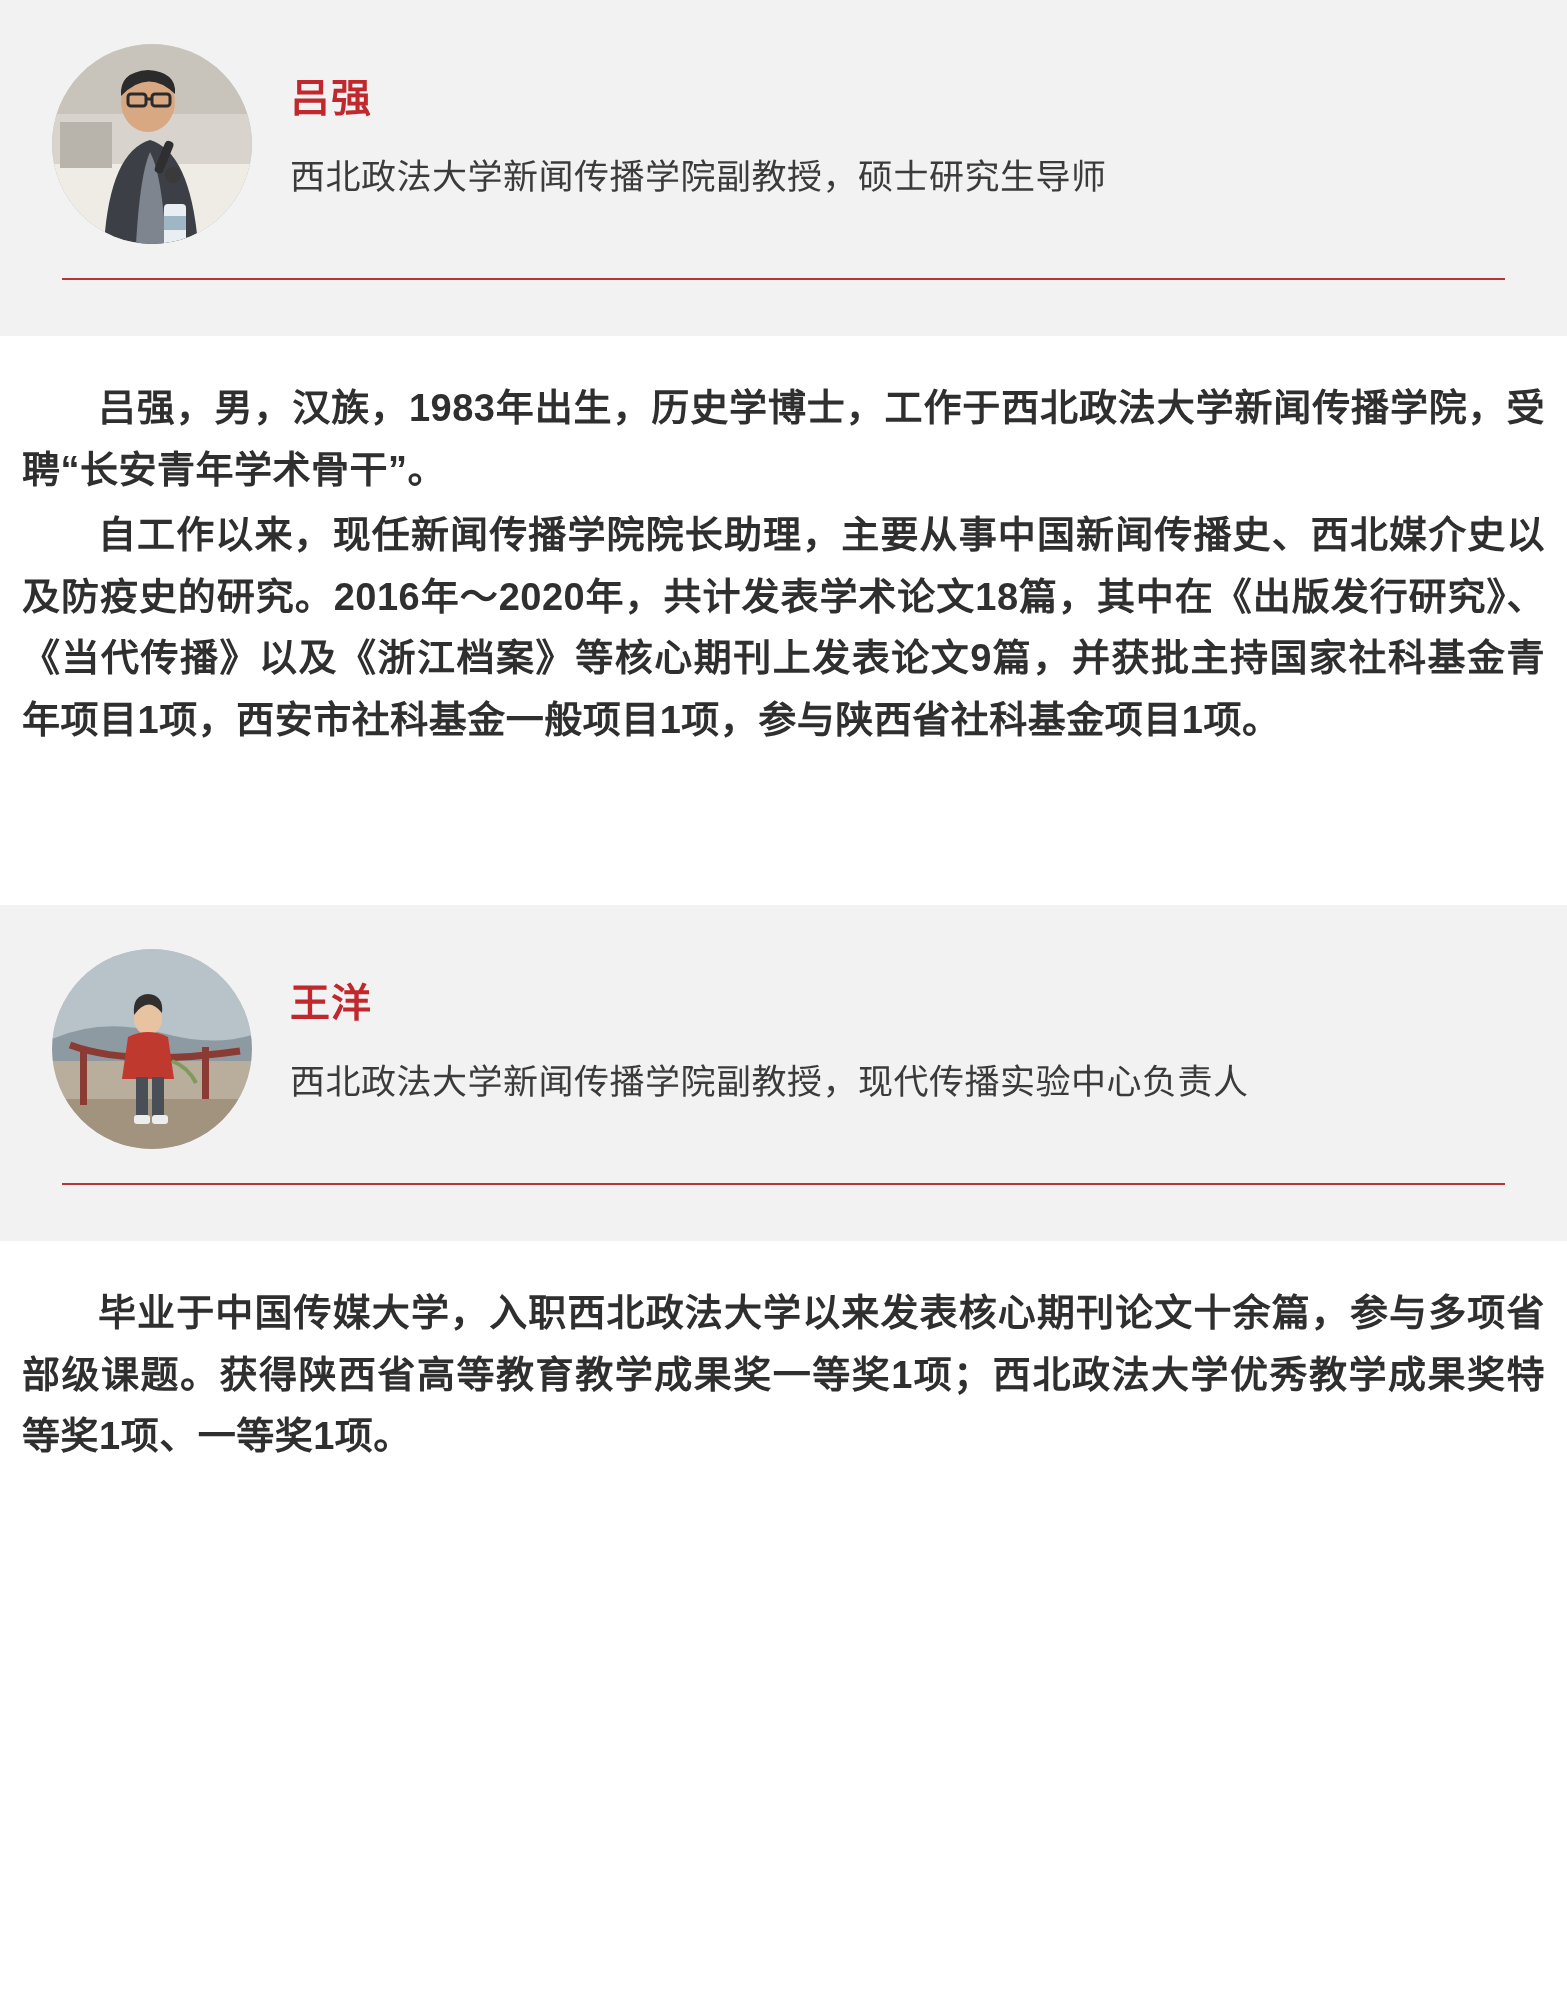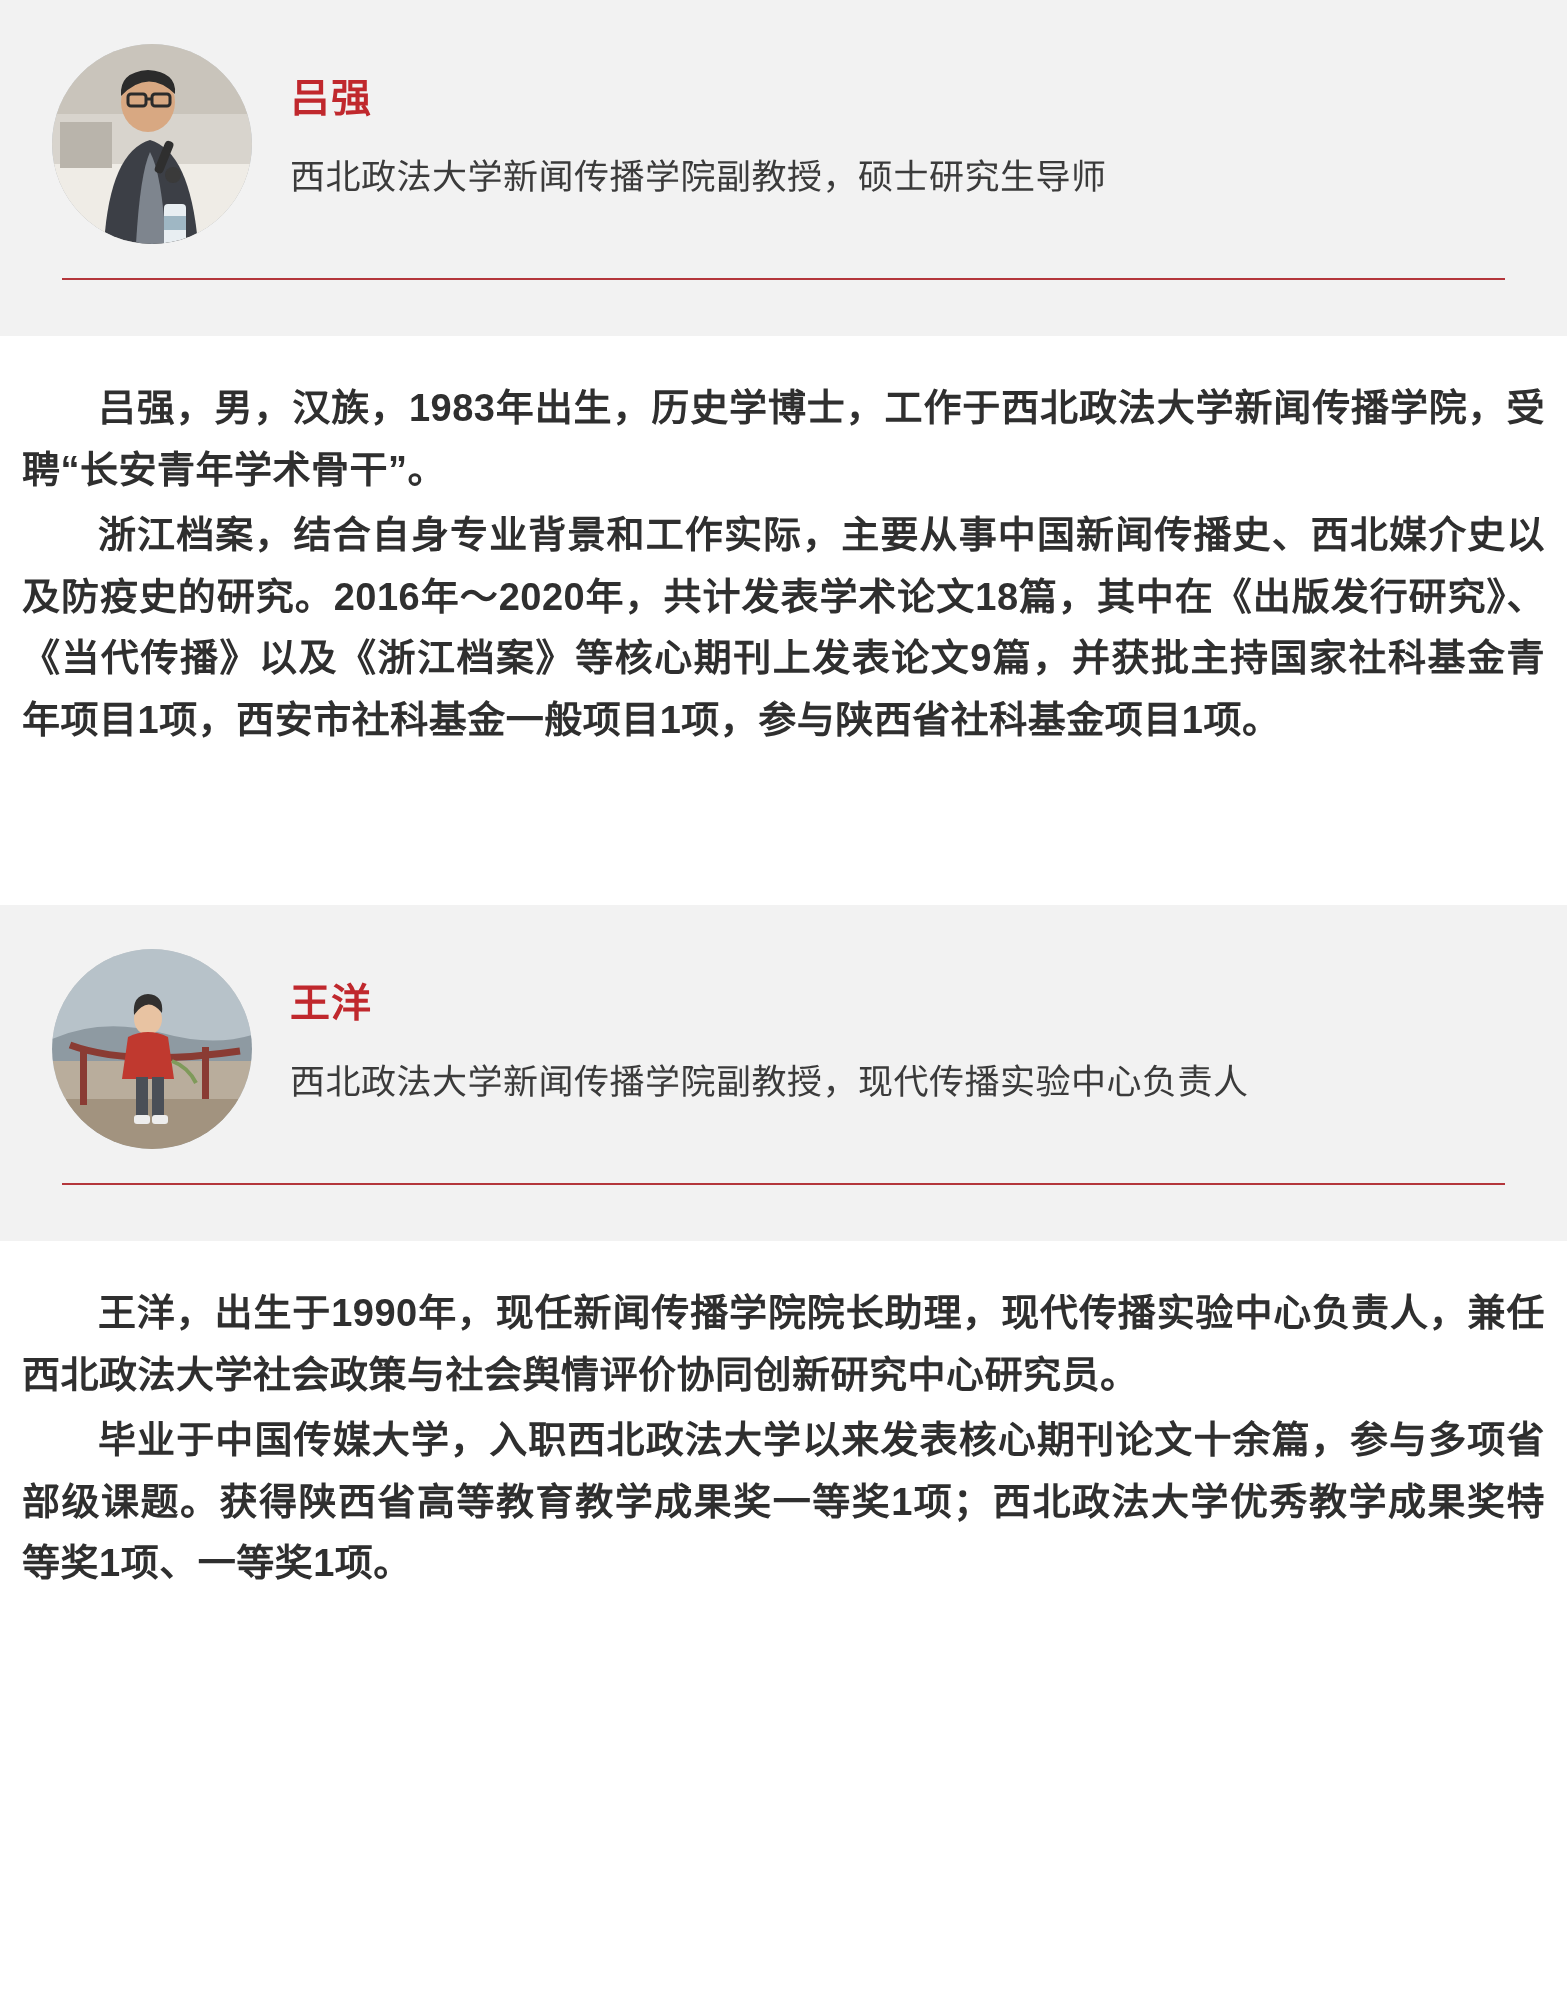--- a/index.html
+++ b/index.html
@@ -128,21 +128,21 @@
         <div class="profile-name">吕强</div>
         <div class="profile-title">西北政法大学新闻传播学院副教授，硕士研究生导师</div>
       </div>
     </div>
     <div class="card-rule"></div>
     <div class="card-rule-spacer"></div>
   </div>
 
   <div class="bio">
     <p>吕强，男，汉族，1983年出生，历史学博士，工作于西北政法大学新闻传播学院，受聘“长安青年学术骨干”。</p>
-    <p>浙江档案，结合自身专业背景和工作实际，主要从事中国新闻传播史、西北媒介史以及防疫史的研究。2016年～2020年，共计发表学术论文18篇，其中在《出版发行研究》、《当代传播》以及《浙江档案》等核心期刊上发表论文9篇，并获批主持国家社科基金青年项目1项，西安市社科基金一般项目1项，参与陕西省社科基金项目1项。</p>
+    <p>自工作以来，现任新闻传播学院院长助理，主要从事中国新闻传播史、西北媒介史以及防疫史的研究。2016年～2020年，共计发表学术论文18篇，其中在《出版发行研究》、《当代传播》以及《浙江档案》等核心期刊上发表论文9篇，并获批主持国家社科基金青年项目1项，西安市社科基金一般项目1项，参与陕西省社科基金项目1项。</p>
   </div>
 
   <div class="gap-large"></div>
 
   <div class="profile-card">
     <div class="profile-row">
       <div class="avatar">
         <svg viewBox="0 0 200 200" xmlns="http://www.w3.org/2000/svg">
           <defs>
             <clipPath id="clip2">
@@ -172,18 +172,17 @@
       <div class="profile-text">
         <div class="profile-name">王洋</div>
         <div class="profile-title">西北政法大学新闻传播学院副教授，现代传播实验中心负责人</div>
       </div>
     </div>
     <div class="card-rule"></div>
     <div class="card-rule-spacer"></div>
   </div>
 
   <div class="bio">
-    <p>王洋，出生于1990年，现任新闻传播学院院长助理，现代传播实验中心负责人，兼任西北政法大学社会政策与社会舆情评价协同创新研究中心研究员。</p>
     <p>毕业于中国传媒大学，入职西北政法大学以来发表核心期刊论文十余篇，参与多项省部级课题。获得陕西省高等教育教学成果奖一等奖1项；西北政法大学优秀教学成果奖特等奖1项、一等奖1项。</p>
   </div>
 
   <div class="bottom-pad"></div>
 </div>
 
 </body></html>

